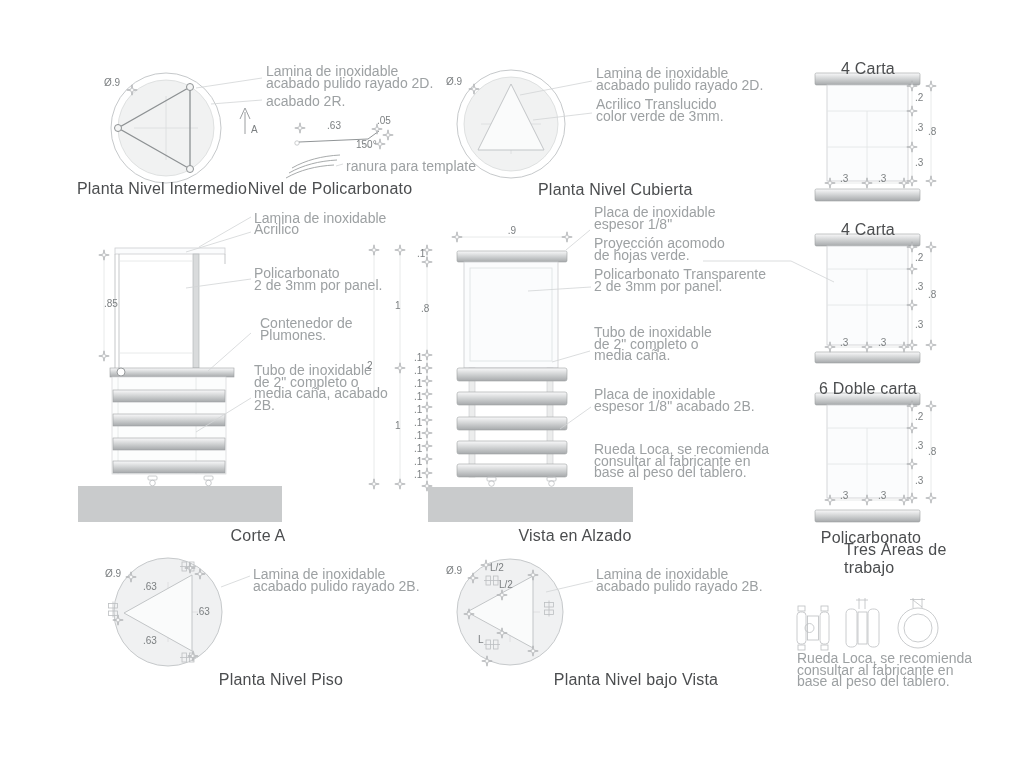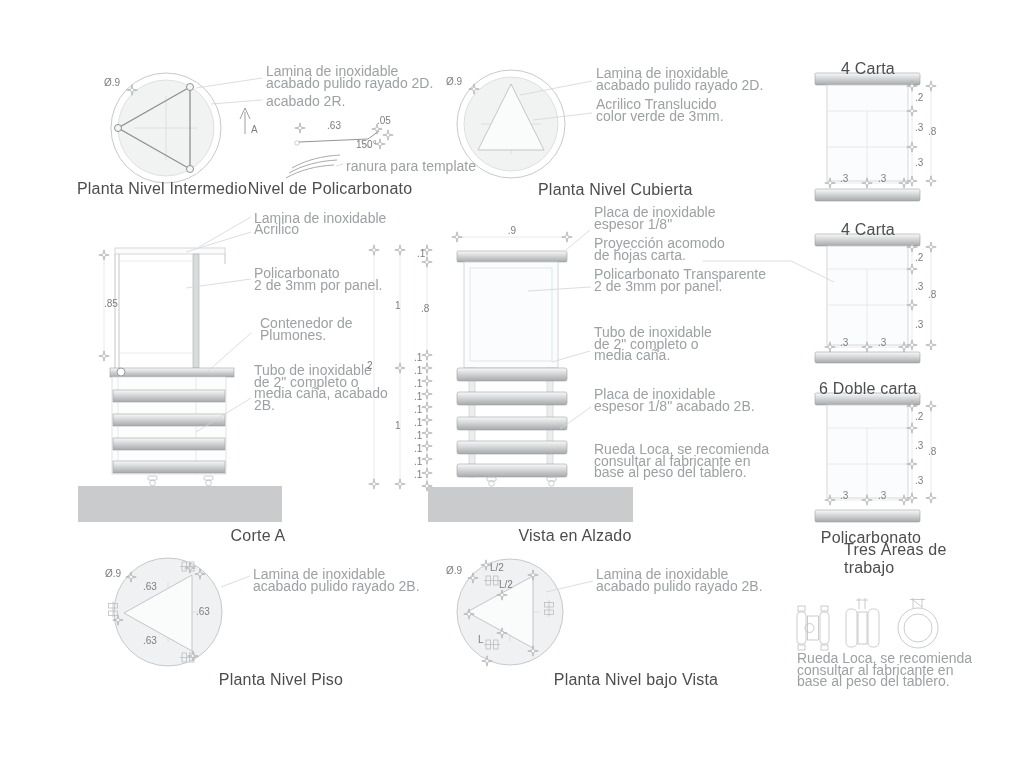--- a/index.html
+++ b/index.html
@@ -384,21 +384,21 @@
 <div class="txt d" style="left:414px;top:430px">.1</div>
 <div class="txt d" style="left:414px;top:443px">.1</div>
 <div class="txt d" style="left:414px;top:456px">.1</div>
 <div class="txt d" style="left:414px;top:469px">.1</div>
 
 <div class="txt t ctr" style="left:575px;top:527px">Vista en Alzado</div>
 <div class="txt d ctr" style="left:512px;top:225px">.9</div>
 <div class="txt lb" style="left:594px;top:207px">Placa de inoxidable
 espesor 1/8"</div>
 <div class="txt lb" style="left:594px;top:238px">Proyección acomodo
-de hojas carta.</div>
+de hojas verde.</div>
 <div class="txt lb" style="left:594px;top:269px">Policarbonato Transparente
 2 de 3mm por panel.</div>
 <div class="txt lb" style="left:594px;top:327px">Tubo de inoxidable
 de 2" completo o
 media caña.</div>
 <div class="txt lb" style="left:594px;top:389px">Placa de inoxidable
 espesor 1/8" acabado 2B.</div>
 <div class="txt lb" style="left:594px;top:444px">Rueda Loca, se recomienda
 consultar al fabricante en
 base al peso del tablero.</div>

